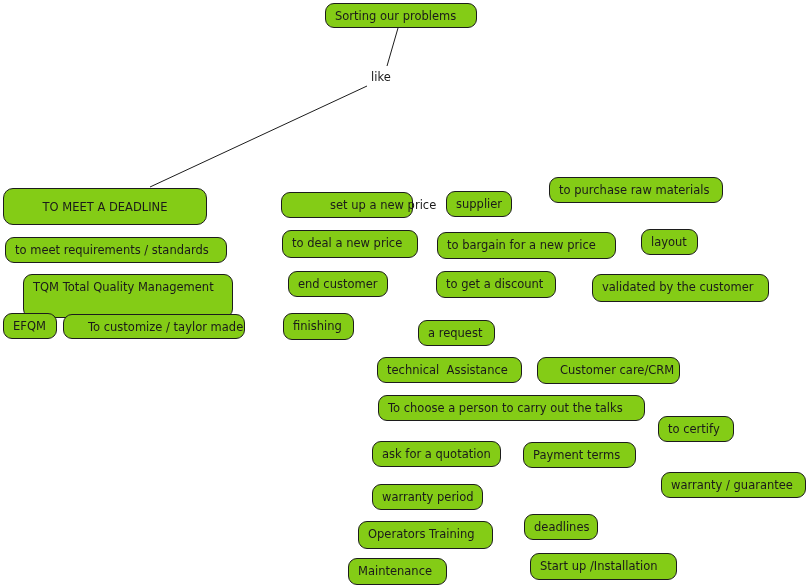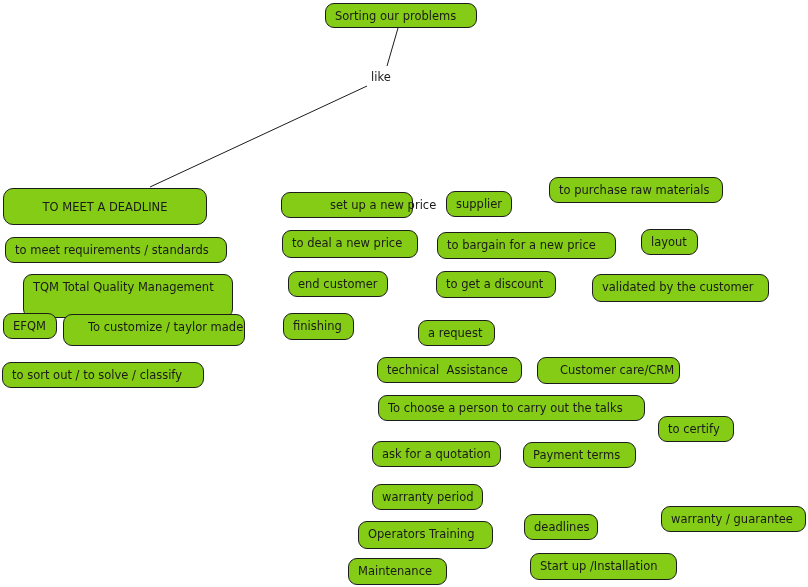--- a/index.html
+++ b/index.html
@@ -55,22 +55,21 @@
   <svg class="edges" width="808" height="587" viewBox="0 0 808 587">
       <line x1="398" y1="28" x2="387" y2="66" stroke="#1c1c1c" stroke-width="1"></line>
       <line x1="367" y1="86" x2="150" y2="187" stroke="#1c1c1c" stroke-width="1"></line>
     </svg>
 <div class="node" style="left: 325px; top: 3px; width: 152px; height: 25px;">Sorting our problems</div>
     <div class="node plain" style="left: 371px; top: 69px;">like</div>
     <div class="node large" style="left: 3px; top: 188px; width: 204px; height: 37px;">TO MEET A DEADLINE</div>
     <div class="node" style="left: 5px; top: 237px; width: 222px; height: 26px;">to meet requirements / standards</div>
     <div class="node" style="left: 16px; top: 274px; width: 210px; height: 44px; margin-left: 7px;">TQM Total Quality Management</div>
     <div class="node" style="left: 3px; top: 313px; width: 54px; height: 26px;">EFQM</div>
-    <div class="node" style="left: 63px; top: 314px; width: 182px; height: 32px; padding-left: 24px;">To customize / taylor made</div>
-    <div class="node" style="left: 2px; top: 362px; width: 202px; height: 26px;">to sort out / to solve / classify</div>
+    <div class="node" style="left: 63px; top: 314px; width: 182px; height: 25px; padding-left: 24px;">To customize / taylor made</div>
     <div class="node" style="left: 281px; top: 192px; width: 132px; height: 26px; padding-left: 48px;">set up a new price</div>
     <div class="node" style="left: 282px; top: 230px; width: 136px; height: 28px;">to deal a new price</div>
     <div class="node" style="left: 288px; top: 271px; width: 100px; height: 26px;">end customer</div>
     <div class="node" style="left: 283px; top: 313px; width: 71px; height: 27px;">finishing</div>
     <div class="node" style="left: 446px; top: 191px; width: 66px; height: 26px;">supplier</div>
     <div class="node" style="left: 437px; top: 232px; width: 179px; height: 27px;">to bargain for a new price</div>
     <div class="node" style="left: 436px; top: 271px; width: 120px; height: 27px;">to get a discount</div>
     <div class="node" style="left: 418px; top: 320px; width: 77px; height: 26px;">a request</div>
     <div class="node" style="left: 377px; top: 357px; width: 145px; height: 26px;">technical  Assistance</div>
     <div class="node" style="left: 378px; top: 395px; width: 267px; height: 26px;">To choose a person to carry out the talks</div>
@@ -79,14 +78,14 @@
     <div class="node" style="left: 372px; top: 484px; width: 111px; height: 26px;">warranty period</div>
     <div class="node" style="left: 358px; top: 521px; width: 135px; height: 28px;">Operators Training</div>
     <div class="node" style="left: 524px; top: 514px; width: 74px; height: 26px;">deadlines</div>
     <div class="node" style="left: 348px; top: 558px; width: 99px; height: 27px;">Maintenance</div>
     <div class="node" style="left: 530px; top: 553px; width: 147px; height: 27px;">Start up /Installation</div>
     <div class="node" style="left: 549px; top: 177px; width: 174px; height: 26px;">to purchase raw materials</div>
     <div class="node" style="left: 641px; top: 229px; width: 57px; height: 26px;">layout</div>
     <div class="node" style="left: 592px; top: 274px; width: 177px; height: 28px;">validated by the customer</div>
     <div class="node" style="left: 537px; top: 357px; width: 143px; height: 27px; padding-left: 22px;">Customer care/CRM</div>
     <div class="node" style="left: 658px; top: 416px; width: 76px; height: 26px;">to certify</div>
-    <div class="node" style="left: 661px; top: 472px; width: 145px; height: 26px; margin-top: 34px;">warranty / guarantee</div>
+    <div class="node" style="left: 661px; top: 472px; width: 145px; height: 26px;">warranty / guarantee</div>
   </div>
 
 </body></html>

